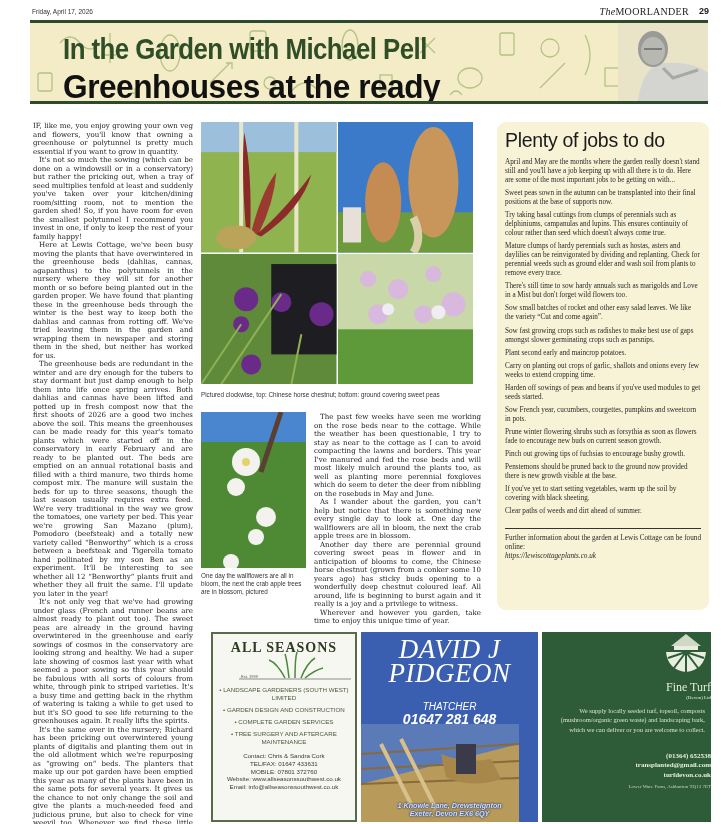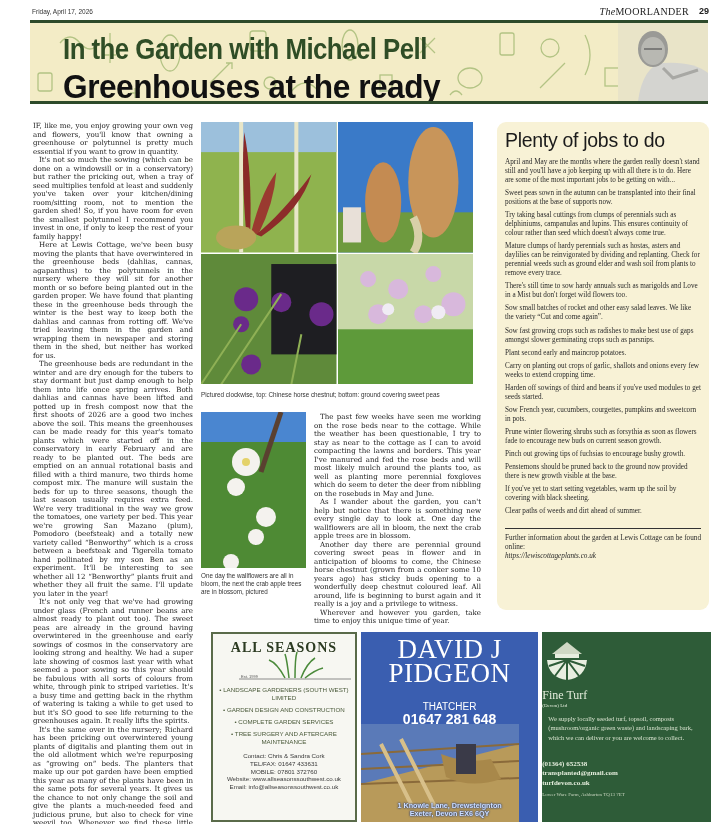--- a/index.html
+++ b/index.html
@@ -42,28 +42,28 @@
 
   .ads { position: absolute; top: 632px; left: 199px; width: 512px; height: 192px; display: flex; gap: 4px; }
   .ad { height: 190px; overflow: hidden; position: relative; }
   .ad-allseasons { width: 151px; border: 2px solid #5a6b4a; background: #f7f7f2; padding: 4px 2px; text-align: center; font-family: "Liberation Sans", sans-serif; color: #3d4d33; margin-left: 12px; }
   .as-logo { height: 44px; position: relative; }
   .as-name { font-family: "Liberation Serif", serif; font-weight: bold; font-size: 14px; color: #2c3b22; letter-spacing: 1px; }
   .as-est { font-size: 4px; position: absolute; left: 26px; top: 36px; color: #555; }
   .as-bullet { font-size: 6.2px; line-height: 8px; margin-top: 4px; color: #4a5a3a; }
   .as-contact { font-size: 6.2px; line-height: 7.8px; margin-top: 6px; color: #3a3a3a; }
 
-  .ad-pidgeon { width: 184px; background: #3a5eb0; color: #fff; text-align: center; }
+  .ad-pidgeon { width: 184px; background: #3a5eb0; color: #fff; text-align: center; font-style: italic; }
   .dp-name { font-family: "Liberation Serif", serif; font-size: 27px; line-height: 24px; margin-top: 5px; letter-spacing: 0.5px; }
   .dp-trade { font-family: "Liberation Sans", sans-serif; font-size: 10px; margin-top: 16px; }
   .dp-phone { font-family: "Liberation Sans", sans-serif; font-size: 14px; font-weight: bold; line-height: 15px; }
   .dp-photo { position: absolute; left: 0; right: 0; bottom: 0; height: 98px; }
   .dp-addr { position: absolute; left: 0; right: 0; bottom: 4px; font-family: "Liberation Sans", sans-serif; font-weight: bold; font-size: 7.2px; line-height: 8px; color: #cfe0ff; text-shadow: 0 0 2px #223a7a, 0 0 2px #223a7a; }
 
-  .ad-fineturf { width: 175px; background: #2e5c38; color: #e4eddc; text-align: left; font-family: "Liberation Serif", serif; padding-top: 8px; }
+  .ad-fineturf { width: 175px; background: #2e5c38; color: #e4eddc; text-align: right; font-family: "Liberation Serif", serif; }
   .ft-logo { height: 42px; }
   .ft-name { font-size: 12px; margin-top: 2px; }
   .ft-sub { font-size: 5px; }
   .ft-desc { font-size: 6.5px; line-height: 9.3px; margin: 6px 6px 0 6px; color: #d8e3cf; }
   .ft-contact { font-size: 7px; line-height: 9.5px; margin-top: 18px; font-weight: bold; }
   .ft-address { font-size: 5px; margin-top: 4px; color: #c8d5bf; }
 </style>
 </head>
 <body>
 
@@ -205,21 +205,21 @@
   <div class="sidebar-title">Plenty of jobs to do</div>
   <p class="sidebar-item">April and May are the months where the garden really doesn't stand still and you'll have a job keeping up with all there is to do. Here are some of the most important jobs to be getting on with...</p>
   <p class="sidebar-item">Sweet peas sown in the autumn can be transplanted into their final positions at the base of supports now.</p>
   <p class="sidebar-item">Try taking basal cuttings from clumps of perennials such as delphiniums, campanulas and lupins. This ensures continuity of colour rather than seed which doesn't always come true.</p>
   <p class="sidebar-item">Mature clumps of hardy perennials such as hostas, asters and daylilies can be reinvigorated by dividing and replanting. Check for perennial weeds such as ground elder and wash soil from plants to remove every trace.</p>
   <p class="sidebar-item">There's still time to sow hardy annuals such as marigolds and Love in a Mist but don't forget wild flowers too.</p>
   <p class="sidebar-item">Sow small batches of rocket and other easy salad leaves. We like the variety “Cut and come again”.</p>
   <p class="sidebar-item">Sow fast growing crops such as radishes to make best use of gaps amongst slower germinating crops such as parsnips.</p>
   <p class="sidebar-item">Plant second early and maincrop potatoes.</p>
   <p class="sidebar-item">Carry on planting out crops of garlic, shallots and onions every few weeks to extend cropping time.</p>
-  <p class="sidebar-item">Harden off sowings of third and beans if you've used modules to get seeds started.</p>
+  <p class="sidebar-item">Harden off sowings of peas and beans if you've used modules to get seeds started.</p>
   <p class="sidebar-item">Sow French year, cucumbers, courgettes, pumpkins and sweetcorn in pots.</p>
   <p class="sidebar-item">Prune winter flowering shrubs such as forsythia as soon as flowers fade to encourage new buds on current season growth.</p>
   <p class="sidebar-item">Pinch out growing tips of fuchsias to encourage bushy growth.</p>
   <p class="sidebar-item">Penstemons should be pruned back to the ground now provided there is new growth visible at the base.</p>
   <p class="sidebar-item">If you've yet to start setting vegetables, warm up the soil by covering with black sheeting.</p>
   <p class="sidebar-item">Clear paths of weeds and dirt ahead of summer.</p>
   <div class="sidebar-rule"></div>
   <p class="sidebar-foot">
     <span>Further information about the garden at Lewis Cottage can be found online:</span><br>
     <span class="sidebar-link">https://lewiscottageplants.co.uk</span>

